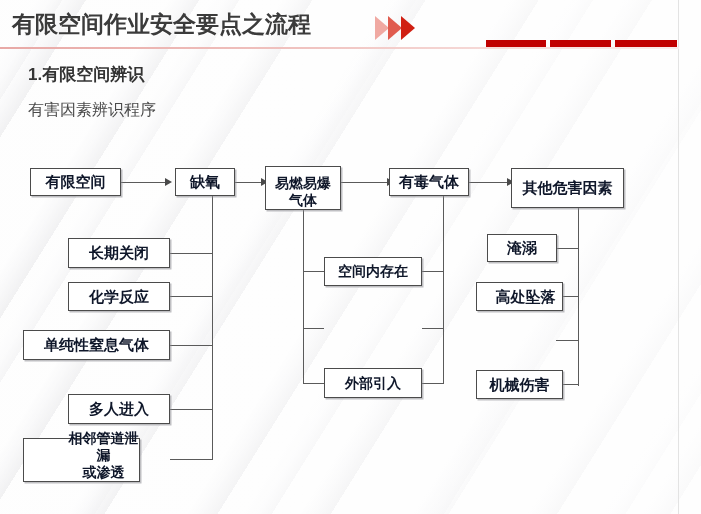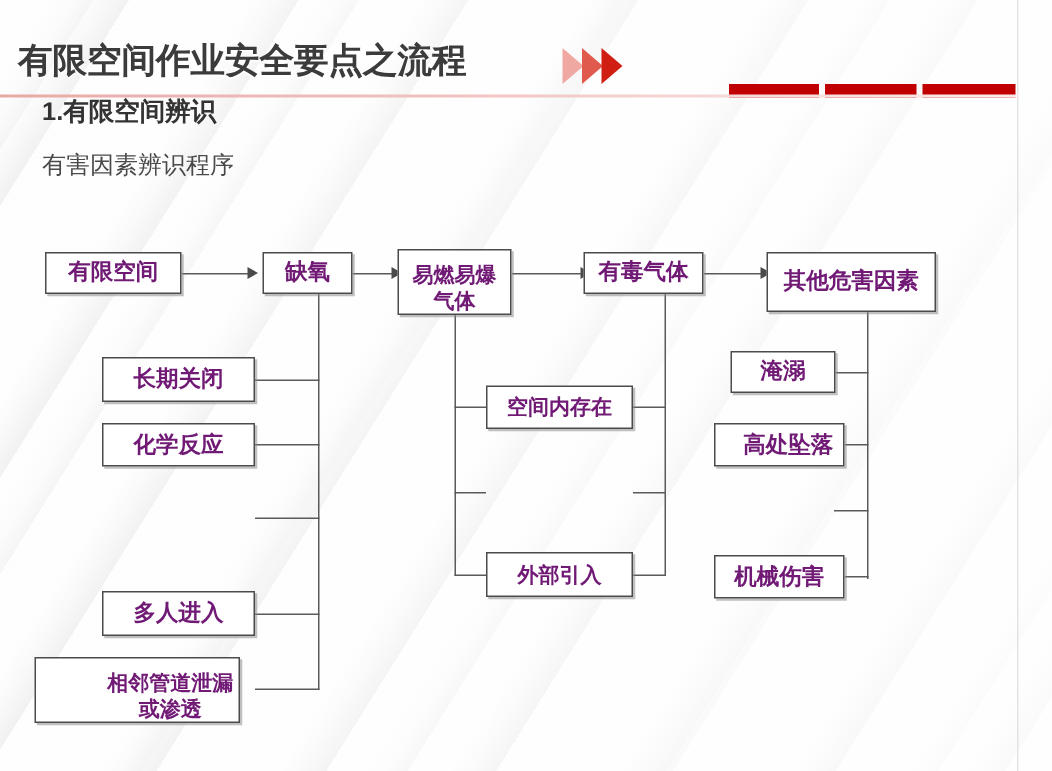--- a/index.html
+++ b/index.html
@@ -60,21 +60,21 @@
     left: 0; top: 0;
     width: 679px;
     height: 514px;
     border-right: 1px solid #e3e3e3;
     pointer-events: none;
   }
 
   
   #header {
     position: absolute;
-    left: 0; top: 16px;
+    left: 0; top: 0;
     width: 560px;
     height: 52px;
     font-family: Liberation Serif, serif;
   }
   #slide-title {
     position: absolute;
     left: 12px;
     top: 9px;
     font-size: 23px;
     font-weight: bold;
@@ -151,21 +151,21 @@
   .node {
     position: absolute;
     background: #ffffff;
     border: 1.6px solid #4b4b4b;
     box-shadow: 1.5px 1.5px 0 rgba(140,140,145,0.55);
     display: flex;
     align-items: center;
     justify-content: center;
     text-align: center;
     font-weight: bold;
-    color: #701a75;
+    color: #0f172a;
     line-height: 1.15;
   }
   .node.two-line { line-height: 1.22; justify-content: flex-end; }
 
   
   .ln {
     position: absolute;
     background: #5a5a5a;
   }
   .ln-h { height: 1.4px; }
@@ -257,24 +257,25 @@
     </div>
 
     <div class="node" style="left:389px; top:168px; width:80px; height:28px; font-size:15px;">有毒气体</div>
 
     <div class="node" style="left:511px; top:168px; width:113px; height:40px; font-size:15px;">其他危害因素</div>
 
     <div class="node" style="left:68px; top:238px; width:102px; height:30px; font-size:15px;">长期关闭</div>
 
     <div class="node" style="left:68px; top:282px; width:102px; height:29px; font-size:15px;">化学反应</div>
 
+    <div class="node" style="left:23px; top:330px; width:147px; height:30px; font-size:15px;">单纯性窒息气体</div>
 
     <div class="node" style="left:68px; top:394px; width:102px; height:30px; font-size:15px;">多人进入</div>
 
-    <div class="node two-line" style="left:23px; top:438px; width:137px; height:44px; font-size:14px; flex-direction:column;padding-left:44px;">
+    <div class="node two-line" style="left:23px; top:438px; width:117px; height:44px; font-size:14px; flex-direction:column;padding-left:44px;">
       <span>相邻管道泄漏</span>
       <span>或渗透</span>
     </div>
 
     <div class="node" style="left:324px; top:257px; width:98px; height:29px; font-size:14px;">空间内存在</div>
 
 
     <div class="node" style="left:324px; top:368px; width:98px; height:30px; font-size:14px;">外部引入</div>
 
     <div class="node" style="left:487px; top:234px; width:70px; height:28px; font-size:15px;">淹溺</div>

